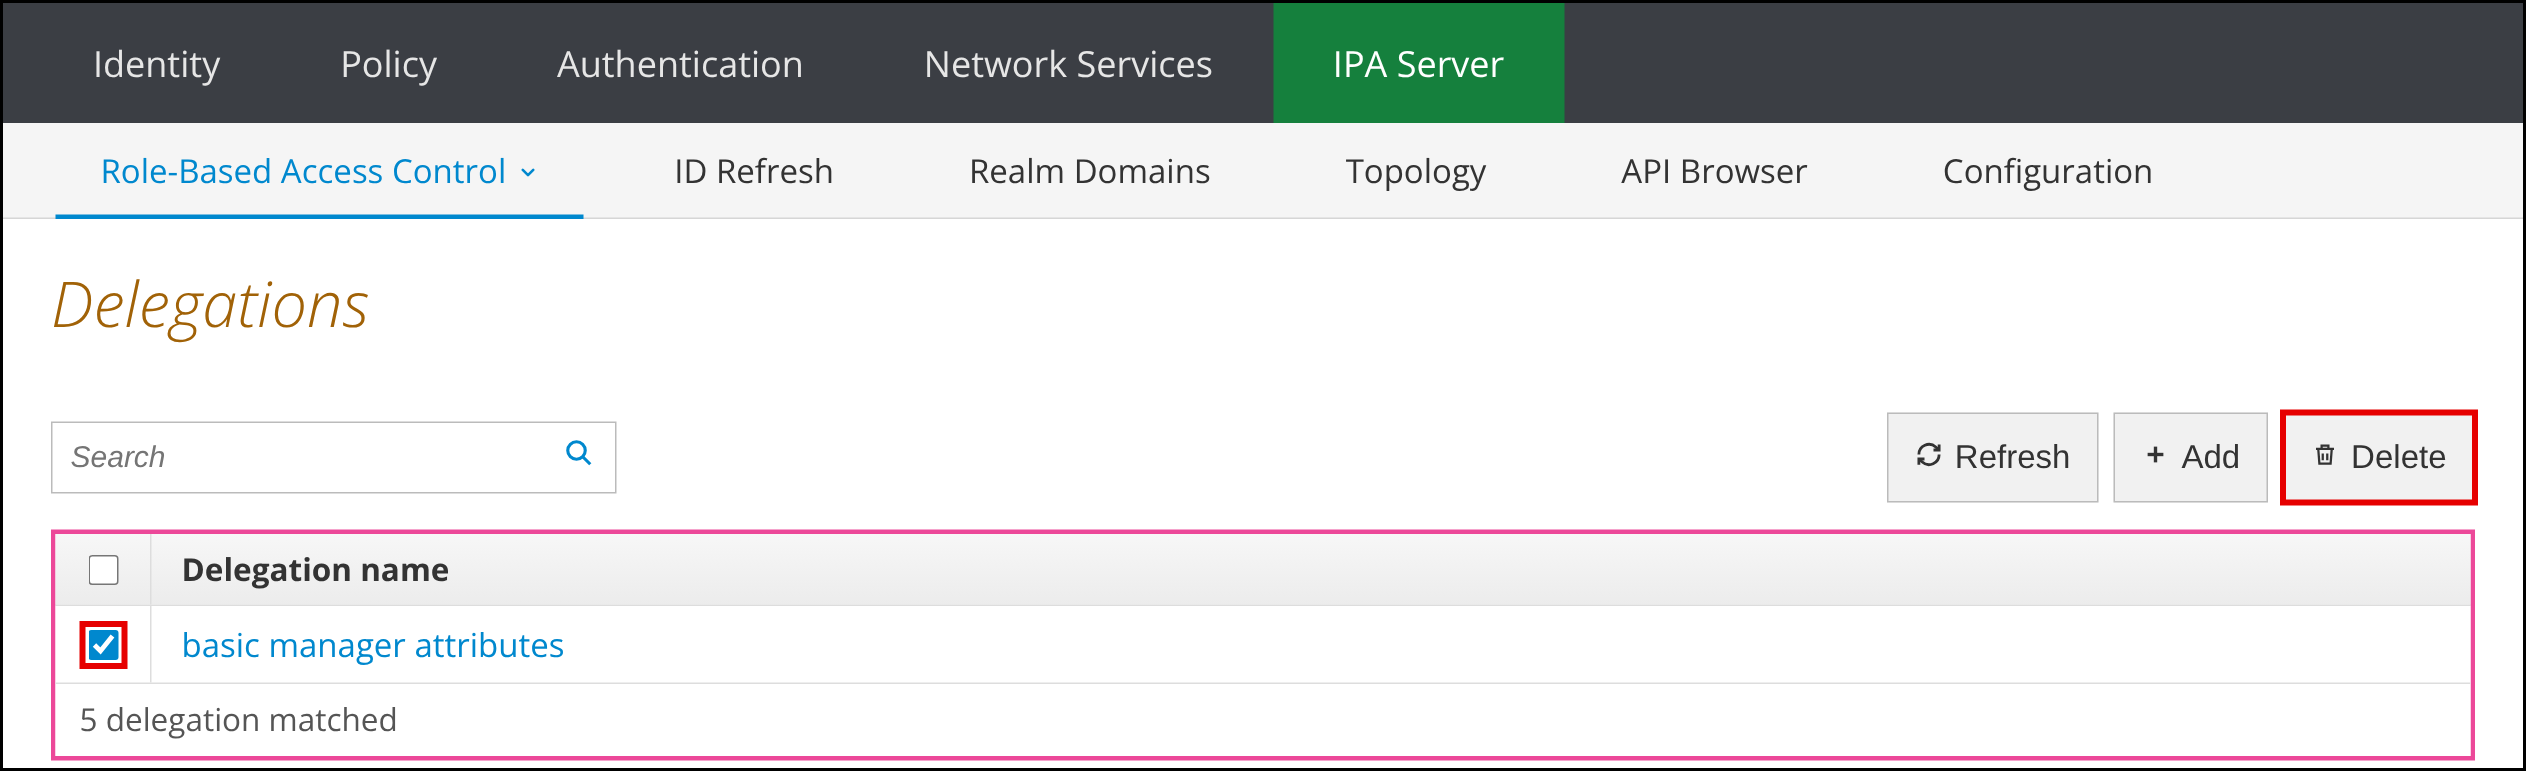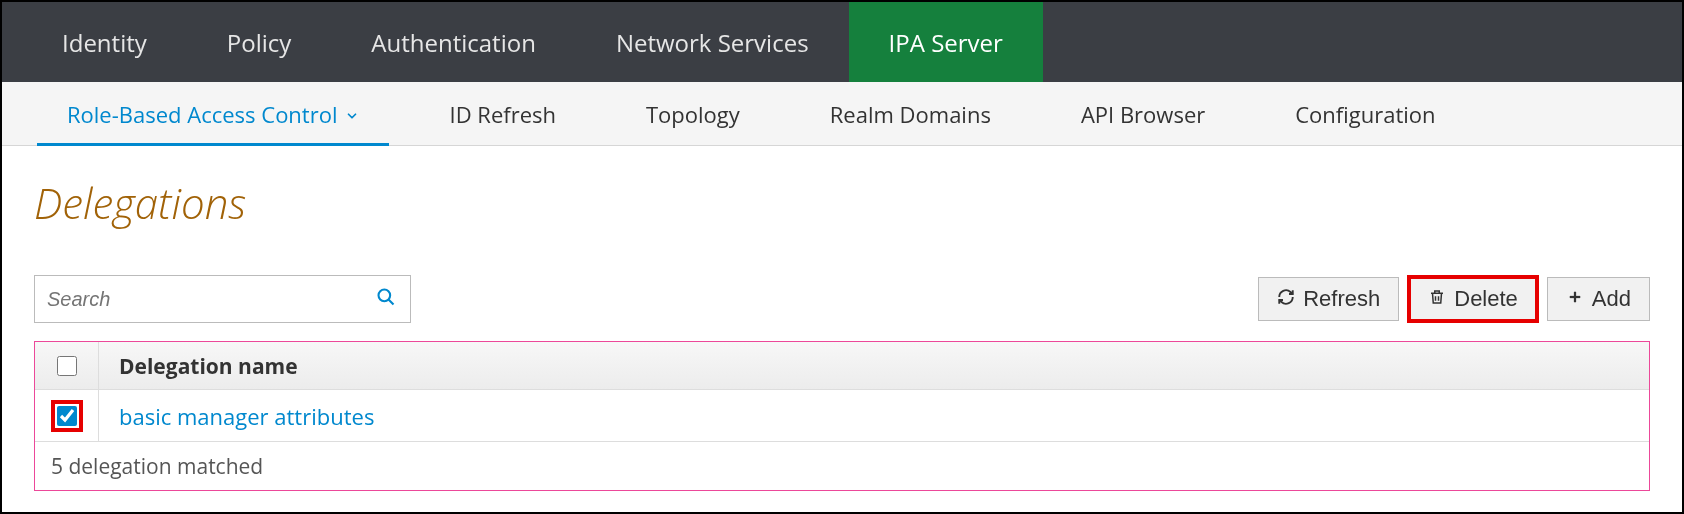--- a/index.html
+++ b/index.html
@@ -126,32 +126,32 @@
     display: flex;
     align-items: center;
     gap: 8px;
     border: 1px solid #bbb;
     background: #f1f1f1;
     color: #333;
     font-size: 22px;
     padding: 8px 18px;
     cursor: pointer;
     margin-left: 10px;
-    height: 44px;
+    height: 60px;
   }
   .btn svg { width: 18px; height: 18px; }
 
   .highlight-red {
     outline: 4px solid #e60000;
     outline-offset: -2px;
   }
 
   
   .table {
-    border: 1px solid #ec4899;
+    border: 3px solid #ec4899;
     width: 100%;
   }
   .thead, .trow, .tfoot {
     display: flex;
     align-items: center;
     border-bottom: 1px solid #ddd;
   }
   .thead {
     background: linear-gradient(#f7f7f7, #ececec);
     height: 48px;
@@ -225,24 +225,24 @@
     <span class="subnav-caret">
       <svg viewBox="0 0 24 24">
           <path d="M6 9l6 6 6-6" fill="none" stroke="#0088ce" stroke-width="3" stroke-linecap="round" stroke-linejoin="round"></path>
         </svg>
     </span>
   </div>
   <div class="subnav-item">
       <span>ID Refresh</span>
     </div>
   <div class="subnav-item">
+      <span>Realm Domains</span>
+    </div>
+  <div class="subnav-item">
       <span>Topology</span>
-    </div>
-  <div class="subnav-item">
-      <span>Realm Domains</span>
     </div>
   <div class="subnav-item">
       <span>API Browser</span>
     </div>
   <div class="subnav-item">
       <span>Configuration</span>
     </div>
 </div>
 
 <div class="content">
@@ -266,44 +266,44 @@
     <button class="btn">
       <span>
         <svg viewBox="0 0 24 24" fill="none" stroke="#333" stroke-width="2.5">
             <path d="M3 12a9 9 0 0 1 15-6.7L21 8"></path>
             <path d="M21 3v5h-5"></path>
             <path d="M21 12a9 9 0 0 1-15 6.7L3 16"></path>
             <path d="M3 21v-5h5"></path>
           </svg>
       </span>
       <span>Refresh</span>
+    </button>
+
+    <button class="btn">
+      <span>
+        <svg viewBox="0 0 24 24" fill="none" stroke="#333" stroke-width="3">
+            <line x1="12" y1="5" x2="12" y2="19"></line>
+            <line x1="5" y1="12" x2="19" y2="12"></line>
+          </svg>
+      </span>
+      <span>Add</span>
     </button>
 
     <button class="btn highlight-red">
       <span>
         <svg viewBox="0 0 24 24" fill="none" stroke="#333" stroke-width="2">
             <path d="M4 7h16"></path>
             <path d="M9 7V4h6v3"></path>
             <path d="M6 7l1 13h10l1-13"></path>
             <line x1="10" y1="11" x2="10" y2="17"></line>
             <line x1="14" y1="11" x2="14" y2="17"></line>
           </svg>
       </span>
       <span>Delete</span>
     </button>
-
-    <button class="btn">
-      <span>
-        <svg viewBox="0 0 24 24" fill="none" stroke="#333" stroke-width="3">
-            <line x1="12" y1="5" x2="12" y2="19"></line>
-            <line x1="5" y1="12" x2="19" y2="12"></line>
-          </svg>
-      </span>
-      <span>Add</span>
-    </button>
   </div>
 
   <div class="table">
     <div class="thead">
       <div class="col-check">
         <input type="checkbox" style="">
       </div>
       <div class="col-name">Delegation name</div>
     </div>
 

